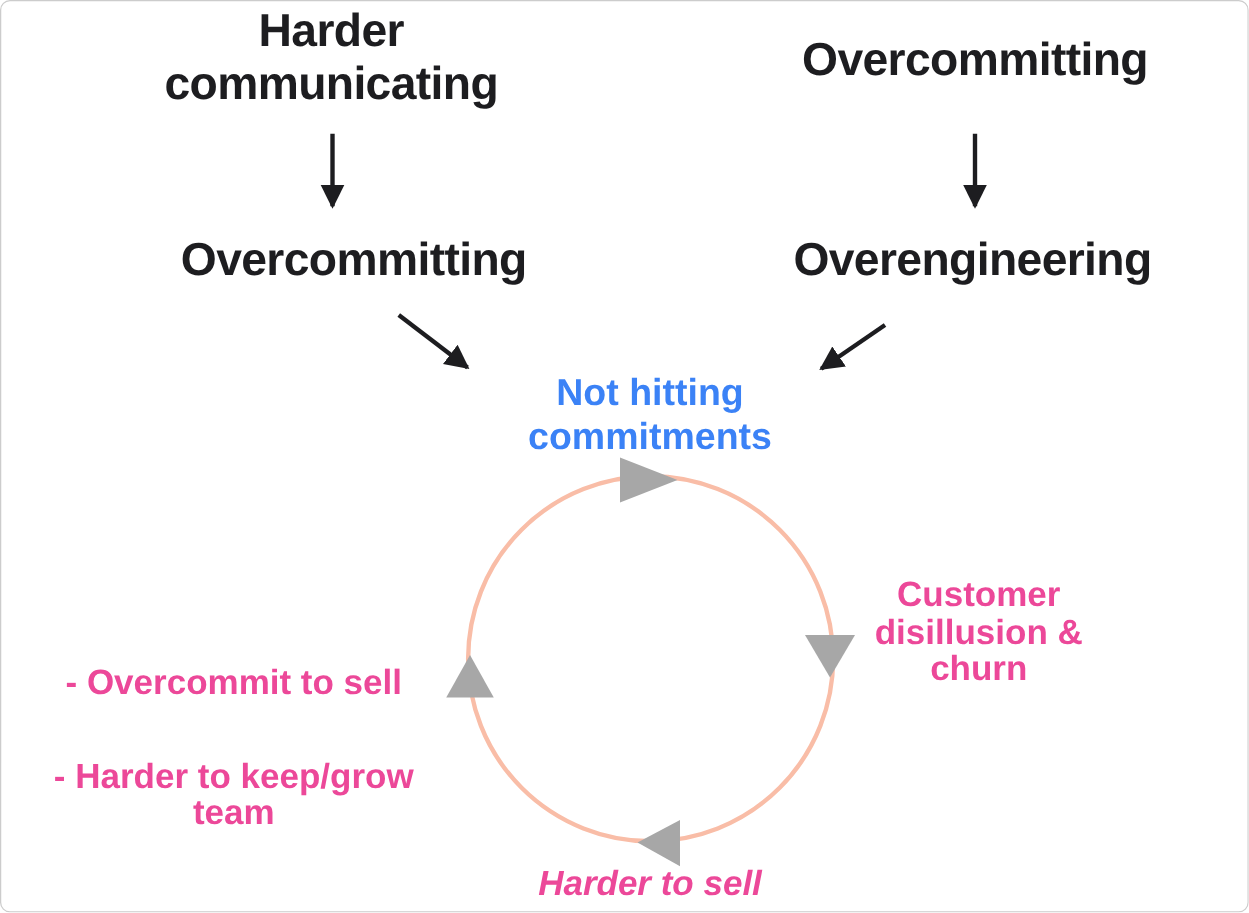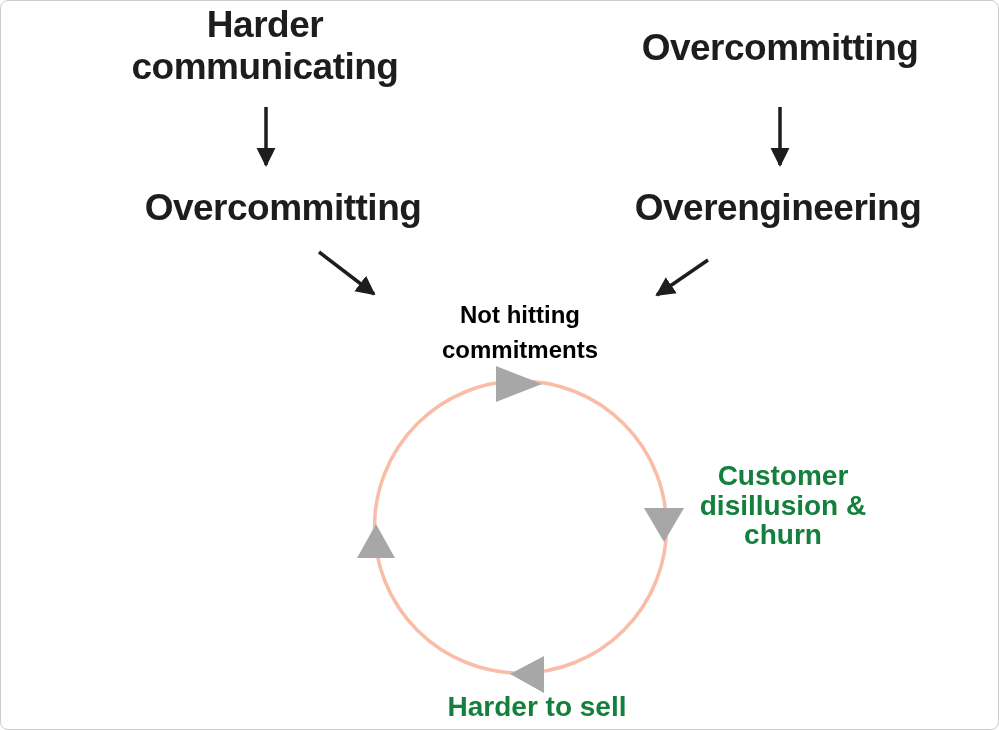--- a/index.html
+++ b/index.html
@@ -38,40 +38,41 @@
     color: #1d1d20;
     letter-spacing: -0.5px;
   }
   .cause-left  { left: 84px;  top: 3px;   width: 360px; }
   .effect-left { left: 102px; top: 186px; width: 360px; }
   .cause-right { left: 599px; top: 26px;  width: 360px; }
   .effect-right{ left: 597px; top: 186px; width: 360px; }
 
   .salmon-label {
     left: 399px; top: 296px; width: 240px;
-    font-size: 24px;
+    font-size: 30px;
     line-height: 35px;
-    color: #000000;
+    color: #3b82f6;
   }
-  .gray { color: #15803d; }
+  .gray { color: #ec4899; }
   .cycle-right-label {
     left: 682px; top: 460px; width: 200px;
     font-size: 28px;
     line-height: 29.5px;
   }
   .cycle-left-label {
     left: 20px; top: 501px; width: 332px;
     font-size: 28px;
     line-height: 29px;
   }
   .bullet-item + .bullet-item { margin-top: 17px; }
   .cycle-bottom-label {
-    left: 386px; top: 691px; width: 300px;
+    left: 369px; top: 691px; width: 300px;
     font-size: 28px;
     line-height: 29px;
+    font-style: italic;
   }
 </style>
 </head>
 <body>
 
 <div class="canvas">
 
   <svg class="overlay" viewBox="0 0 999 730" xmlns="http://www.w3.org/2000/svg">
     <defs>
       <marker id="arrowhead" viewBox="0 0 10 10" refX="9" refY="5" markerWidth="5.5" markerHeight="7" orient="auto-start-reverse">
@@ -102,16 +103,21 @@
 
   <div class="label h-black effect-right">Overengineering</div>
 
   <div class="label salmon-label">Not hitting
 commitments</div>
 
   <div class="label gray cycle-right-label">Customer
 disillusion &amp;
 churn</div>
 
+  <div class="label gray cycle-left-label">
+    <div class="bullet-item">- Overcommit to sell</div>
+    <div class="bullet-item">- Harder to keep/grow
+team</div>
+  </div>
 
   <div class="label gray cycle-bottom-label">Harder to sell</div>
 
 </div>
 
 </body></html>

